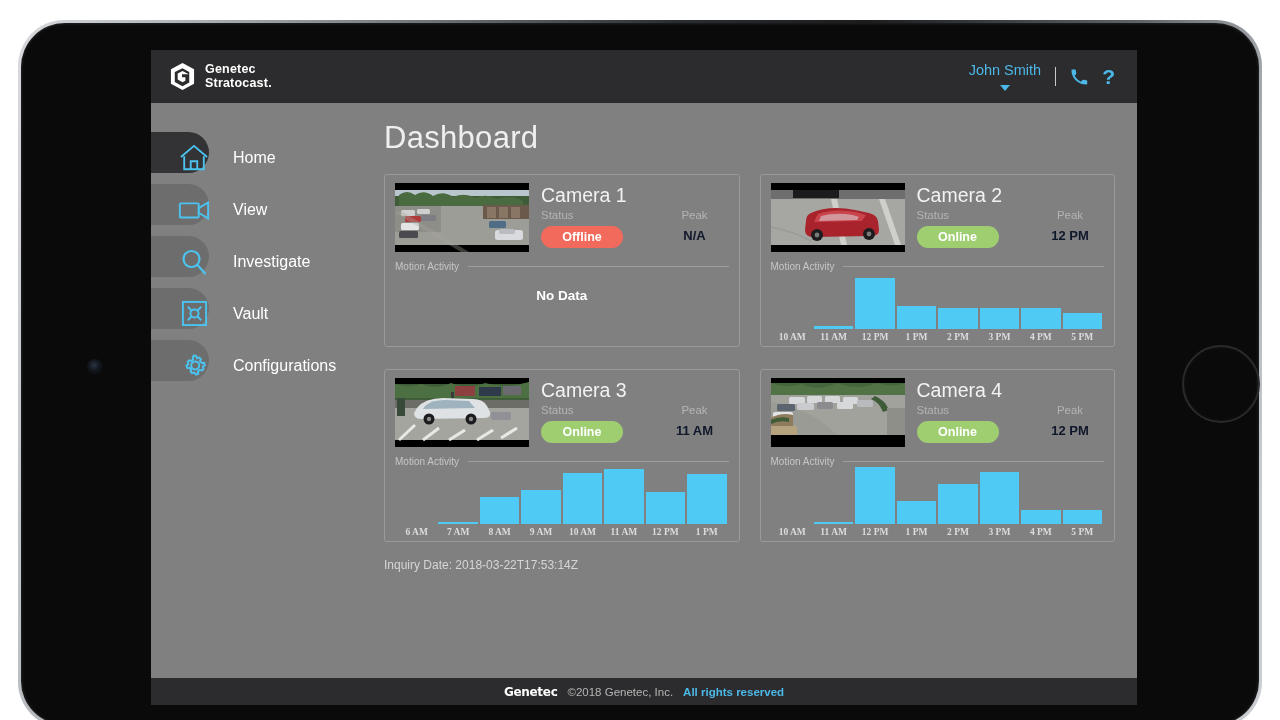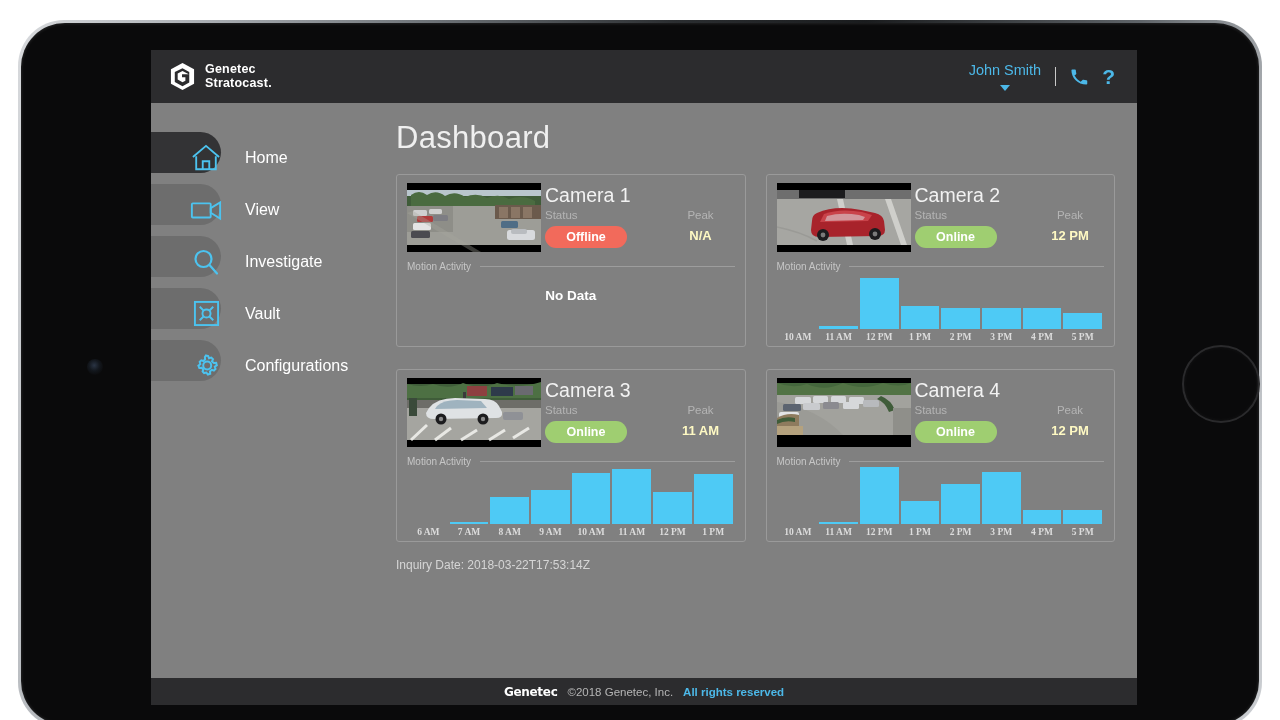--- a/index.html
+++ b/index.html
@@ -76,21 +76,20 @@
   .divider-v { width: 1px; height: 19px; background: #c9c9c9; }
   .icon-btn {
     font-size: 19px; color: #4cb8e8; cursor: pointer;
     line-height: 1; display: flex; align-items: center;
   }
 
   
   #body-area {
     position: relative; height: 575px; background: #808080;
     display: flex;
-    margin-left: 12px;
   }
 
   
   #sidebar {
     width: 207px; flex: 0 0 207px; padding-top: 29px;
   }
   .nav-item {
     position: relative; height: 51px; margin-bottom: 1px;
     display: flex; align-items: center; cursor: pointer;
   }
@@ -123,42 +122,42 @@
     margin-left: 8px;
   }
 
   .card {
     border: 1px solid #9a9a9a;
     border-radius: 3px;
     padding: 8px 10px 9px 10px;
     height: 173px;
     display: flex; flex-direction: column;
   }
-  .card-top { display: flex; gap: 4px; }
+  .card-top { display: flex; gap: 12px; }
   .thumb {
     width: 134px; height: 69px; flex: 0 0 auto;
     background: #000; position: relative; overflow: hidden;
   }
   .card-info { flex: 1; min-width: 0; padding-top: 1px; }
   .cam-name {
     color: #f2f2f2; font-size: 19.5px; font-weight: normal;
     line-height: 22px; margin-bottom: 3px;
   }
   .meta-row { display: flex; align-items: flex-start; }
   .meta-col-status { flex: 1; }
   .meta-col-peak { text-align: center; min-width: 62px; padding-right: 6px; }
   .meta-label { color: #b4b4b4; font-size: 11.5px; margin-bottom: 5px; display: block; }
   .badge {
     display: inline-block; border-radius: 12px;
     padding: 4px 0; width: 82px; text-align: center;
     font-size: 12.5px; font-weight: bold; color: #fff;
   }
   .badge.online  { background: #9fce71; }
   .badge.offline { background: #f26a5b; }
-  .peak-val { color: #fef9c3; font-size: 13px; font-weight: bold; }
+  .peak-val { color: #0f172a; font-size: 13px; font-weight: bold; }
 
   .motion-head {
     display: flex; align-items: center; gap: 9px; margin: 9px 0 0 0;
   }
   .motion-label { color: #c6c6c6; font-size: 10px; white-space: nowrap; }
   .motion-rule { flex: 1; height: 1px; background: #9d9d9d; }
 
   .chart { flex: 1; display: flex; flex-direction: column; justify-content: flex-end; padding: 0 2px; }
   .bars { display: flex; align-items: flex-end; height: 57px; gap: 2px; }
   .bar-wrap { flex: 1; display: flex; align-items: flex-end; height: 100%; }

